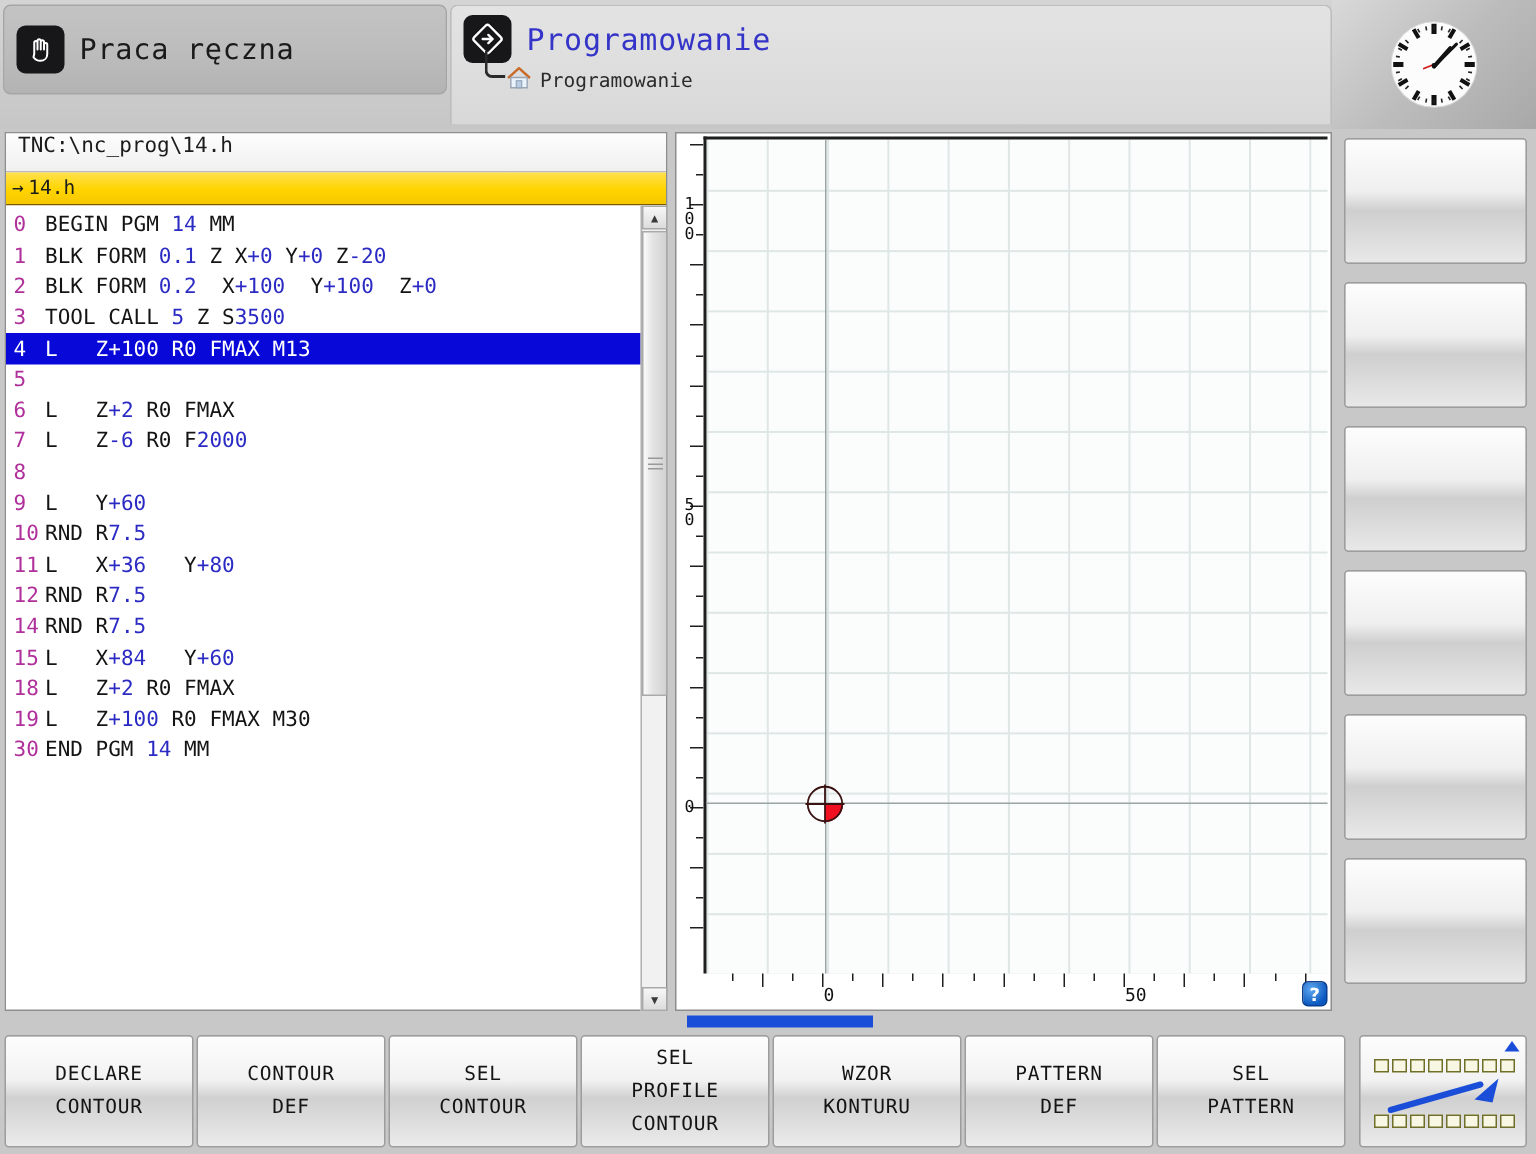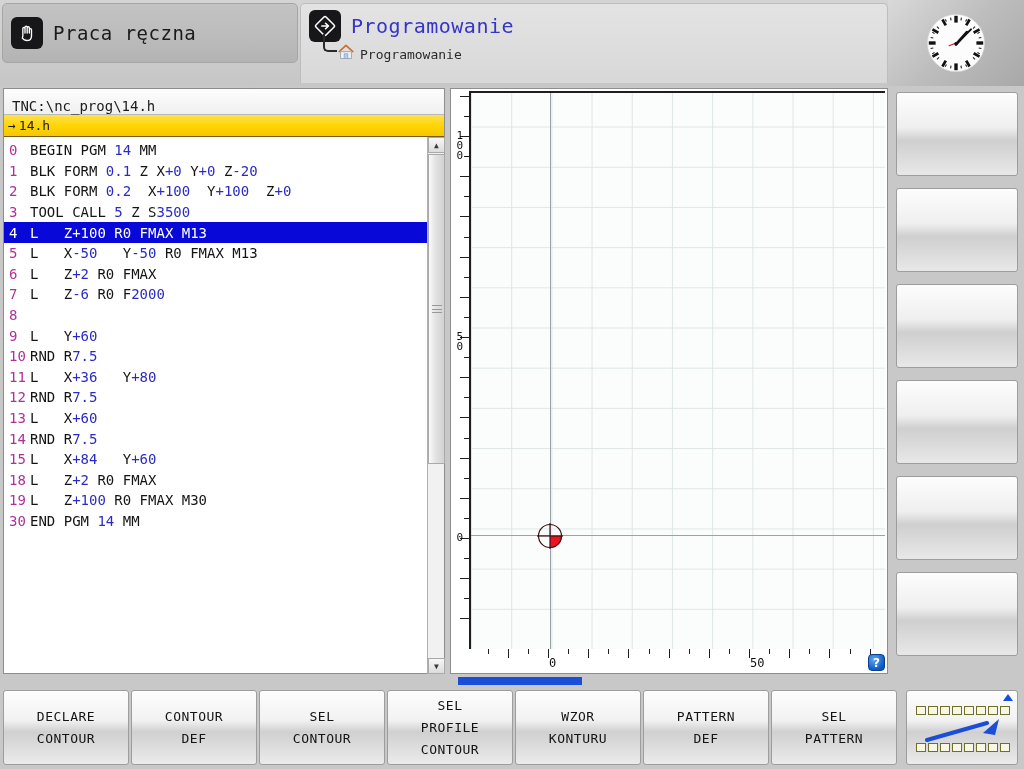--- a/index.html
+++ b/index.html
@@ -66,21 +66,21 @@
   }
 
   
   .prog-panel {
     position: absolute; left: 3px; top: 88px; width: 442px; height: 586px;
     background: #ffffff; border: 1px solid #8d8d8d;
   }
   .path-bar {
     height: 26px; background: linear-gradient(180deg,#fdfdfd,#f0f0f0);
     border-bottom: 1px solid #b9b9b9;
-    display: flex; align-items: flex-end; padding-left: 8px;
+    display: flex; align-items: flex-start; padding-left: 8px;
     font-size: 14px; color: #1b1b1b;
   }
   .file-bar {
     height: 22px;
     background: linear-gradient(180deg,#ffe14d 0%, #ffd400 55%, #f5c700 100%);
     border-bottom: 1px solid #7a5c00;
     display: flex; align-items: center; padding-left: 4px;
     font-size: 13px; color: #1b1b1b; gap: 3px;
   }
   .arrow-glyph { font-size: 13px; color: #1b1b1b; line-height: 1; }
@@ -331,29 +331,28 @@
     <div class="file-bar">
       <span class="arrow-glyph">→</span>
       <span>14.h</span>
     </div>
     <div class="code-area" id="code-area">
         <div class="code-line"><span class="ln">0</span><span><span class="tok">BEGIN PGM </span><span class="tok num">14</span><span class="tok"> MM</span></span></div>
         <div class="code-line"><span class="ln">1</span><span><span class="tok">BLK FORM </span><span class="tok num">0.1</span><span class="tok"> Z X</span><span class="tok num">+0</span><span class="tok"> Y</span><span class="tok num">+0</span><span class="tok"> Z</span><span class="tok num">-20</span></span></div>
         <div class="code-line"><span class="ln">2</span><span><span class="tok">BLK FORM </span><span class="tok num">0.2</span><span class="tok">  X</span><span class="tok num">+100</span><span class="tok">  Y</span><span class="tok num">+100</span><span class="tok">  Z</span><span class="tok num">+0</span></span></div>
         <div class="code-line"><span class="ln">3</span><span><span class="tok">TOOL CALL </span><span class="tok num">5</span><span class="tok"> Z S</span><span class="tok num">3500</span></span></div>
         <div class="code-line sel"><span class="ln">4</span><span><span class="tok">L   Z</span><span class="tok num">+100</span><span class="tok"> R0 FMAX M13</span></span></div>
-        <div class="code-line"><span class="ln">5</span><span><span class="tok">L   X</span><span class="tok num">-50</span><span class="tok">   Y</span><span class="tok num">-50</span><span class="tok"> R0 FMAX M13</span></span></div>
+        <div class="code-line"><span class="ln">5</span></div>
         <div class="code-line"><span class="ln">6</span><span><span class="tok">L   Z</span><span class="tok num">+2</span><span class="tok"> R0 FMAX</span></span></div>
         <div class="code-line"><span class="ln">7</span><span><span class="tok">L   Z</span><span class="tok num">-6</span><span class="tok"> R0 F</span><span class="tok num">2000</span></span></div>
         <div class="code-line"><span class="ln">8</span></div>
         <div class="code-line"><span class="ln">9</span><span><span class="tok">L   Y</span><span class="tok num">+60</span></span></div>
         <div class="code-line"><span class="ln">10</span><span><span class="tok">RND R</span><span class="tok num">7.5</span></span></div>
         <div class="code-line"><span class="ln">11</span><span><span class="tok">L   X</span><span class="tok num">+36</span><span class="tok">   Y</span><span class="tok num">+80</span></span></div>
         <div class="code-line"><span class="ln">12</span><span><span class="tok">RND R</span><span class="tok num">7.5</span></span></div>
-        <div class="code-line"><span class="ln">13</span><span><span class="tok">L   X</span><span class="tok num">+60</span></span></div>
         <div class="code-line"><span class="ln">14</span><span><span class="tok">RND R</span><span class="tok num">7.5</span></span></div>
         <div class="code-line"><span class="ln">15</span><span><span class="tok">L   X</span><span class="tok num">+84</span><span class="tok">   Y</span><span class="tok num">+60</span></span></div>
         <div class="code-line"><span class="ln">18</span><span><span class="tok">L   Z</span><span class="tok num">+2</span><span class="tok"> R0 FMAX</span></span></div>
         <div class="code-line"><span class="ln">19</span><span><span class="tok">L   Z</span><span class="tok num">+100</span><span class="tok"> R0 FMAX M30</span></span></div>
         <div class="code-line"><span class="ln">30</span><span><span class="tok">END PGM </span><span class="tok num">14</span><span class="tok"> MM</span></span></div>
       </div>
 
     <div class="vscroll">
       <div class="vs-btn">▲</div>
       <div class="vs-thumb">

